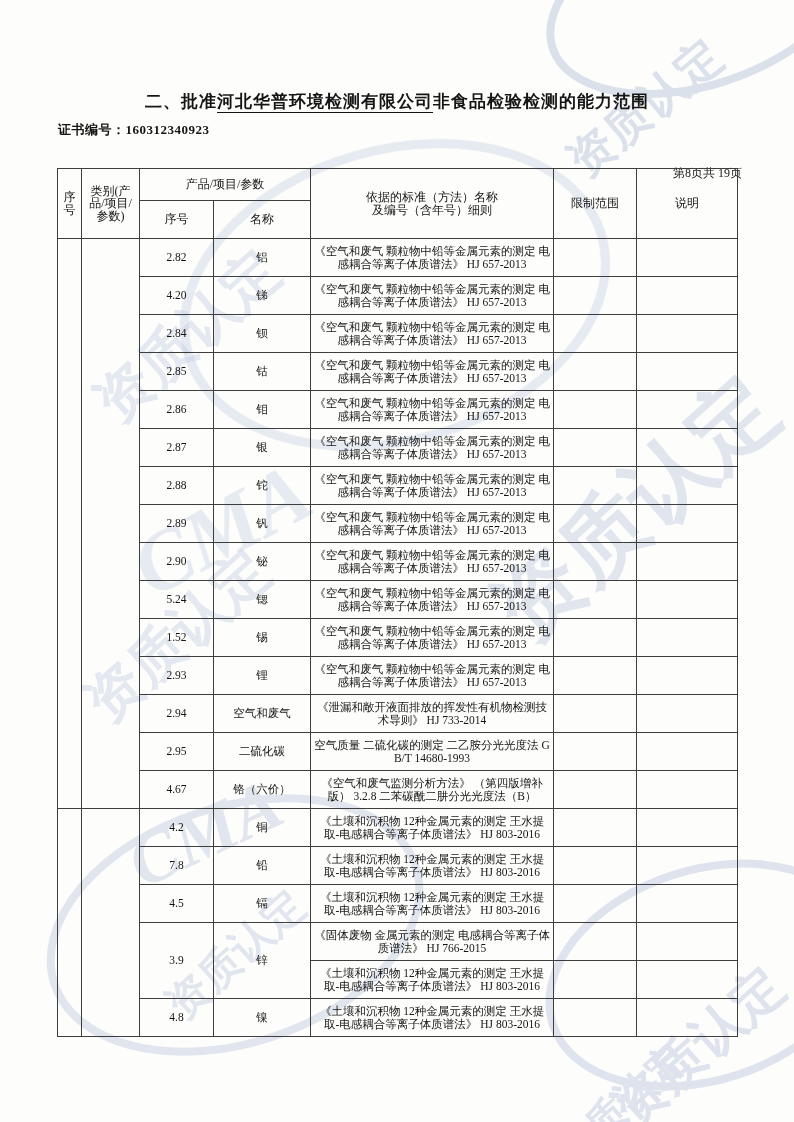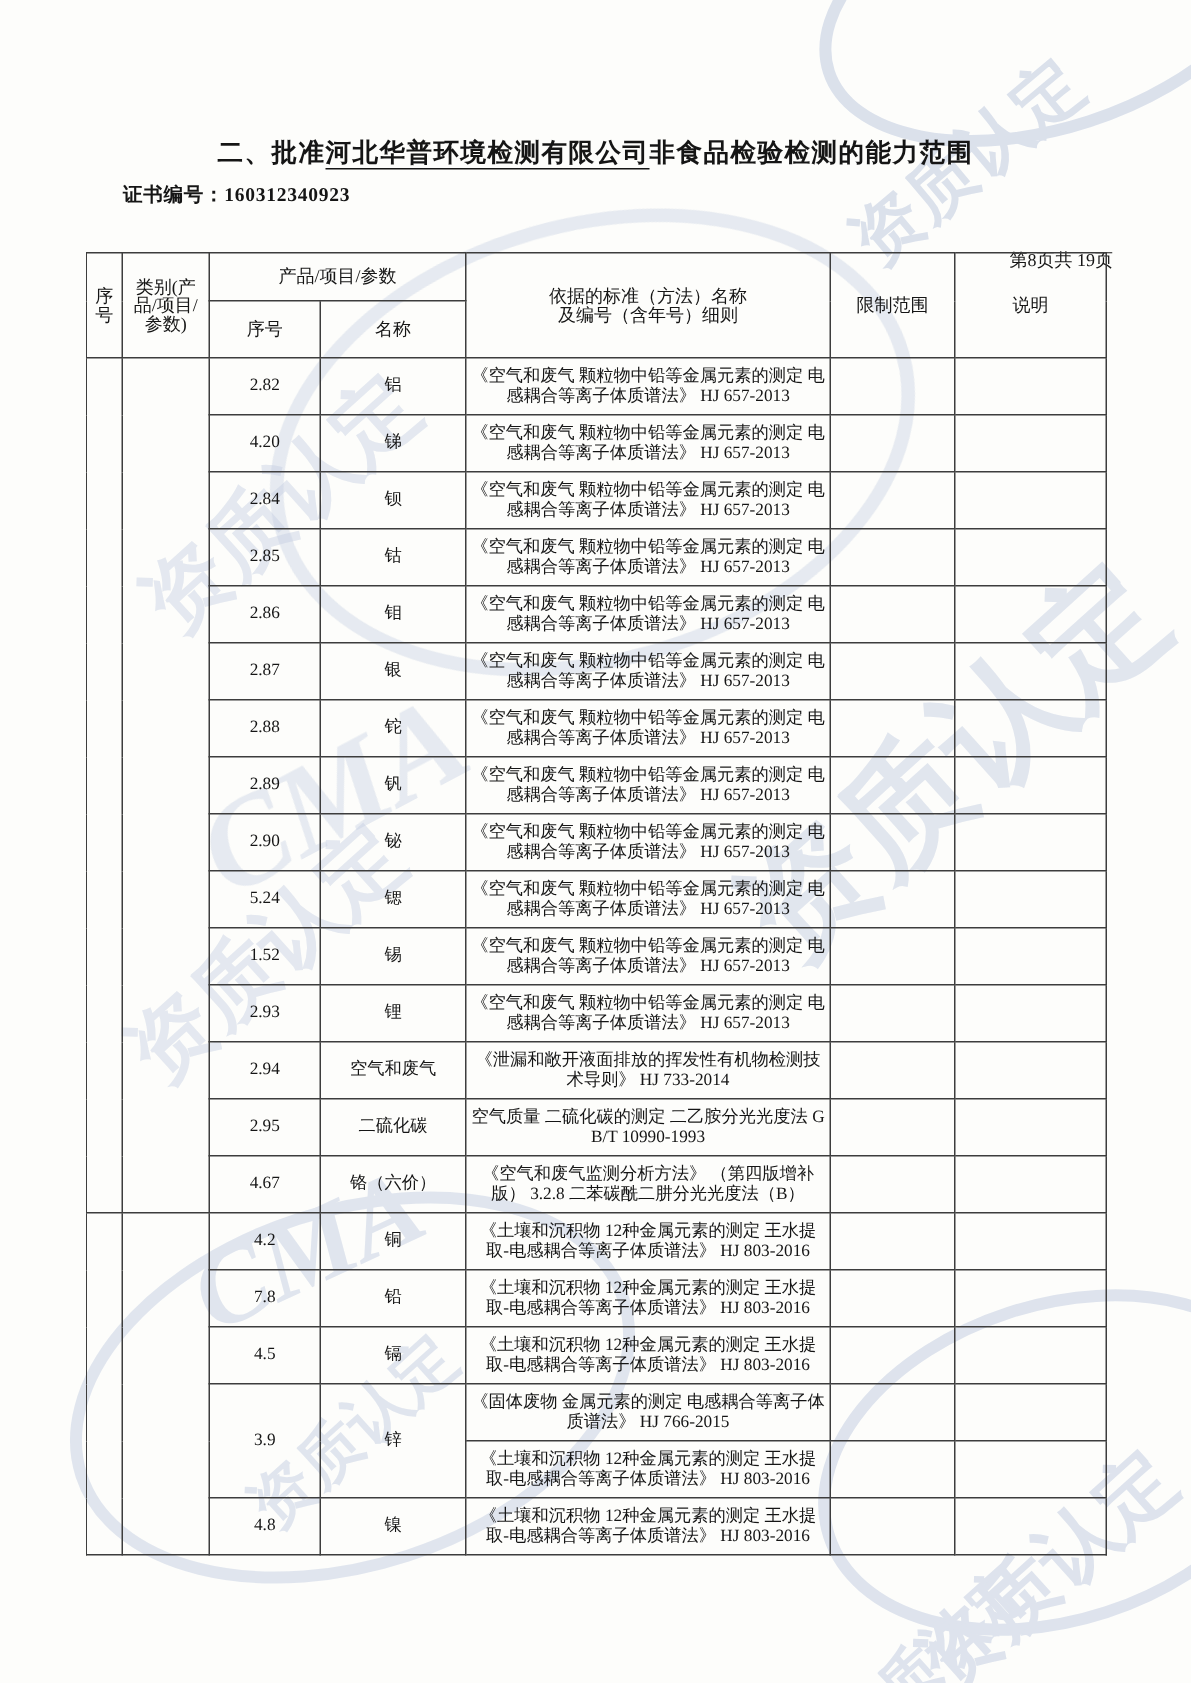--- a/index.html
+++ b/index.html
@@ -12,21 +12,21 @@
     color:#151515;
     overflow:hidden;
   }
   
   .doc-title{
     position:absolute;top:90px;left:0;width:100%;
     text-align:center;font-size:17px;font-weight:bold;letter-spacing:1px;
     z-index:3;
   }
   .doc-title .company{border-bottom:1.5px solid #151515;padding-bottom:1px;text-align:center;}
-  .meta-cert{position:absolute;left:58px;top:121px;font-size:13px;font-weight:bold;letter-spacing:.5px;z-index:3;margin-left:24px;}
+  .meta-cert{position:absolute;left:58px;top:121px;font-size:13px;font-weight:bold;letter-spacing:.5px;z-index:3;}
   .meta-addr{position:absolute;left:58px;top:147px;font-size:13px;font-weight:bold;letter-spacing:.5px;z-index:3;}
   .page-info{position:absolute;right:52px;top:149px;font-size:12px;font-weight:normal;z-index:3;margin-top:16px;}
   
   table.cap{
     position:absolute;left:57px;top:168px;width:680px;
     border-collapse:collapse;table-layout:fixed;z-index:3;
   }
   table.cap td,table.cap th{
     border:1px solid #3d3d3d;
     font-size:11.5px;line-height:12.5px;
@@ -209,21 +209,21 @@
         <tr class="body-row">
           <td>2.94</td>
           <td>空气和废气</td>
           <td>《泄漏和敞开液面排放的挥发性有机物检测技术导则》 HJ 733-2014</td>
           <td></td>
           <td></td>
         </tr>
         <tr class="body-row">
           <td>2.95</td>
           <td>二硫化碳</td>
-          <td>空气质量 二硫化碳的测定 二乙胺分光光度法 GB/T 10990-1993</td>
+          <td>空气质量 二硫化碳的测定 二乙胺分光光度法 GB/T 14680-1993</td>
           <td></td>
           <td></td>
         </tr>
         <tr class="body-row">
           <td>4.67</td>
           <td>铬（六价）</td>
           <td>《空气和废气监测分析方法》 （第四版增补版） 3.2.8 二苯碳酰二肼分光光度法（B）</td>
           <td></td>
           <td></td>
         </tr>

